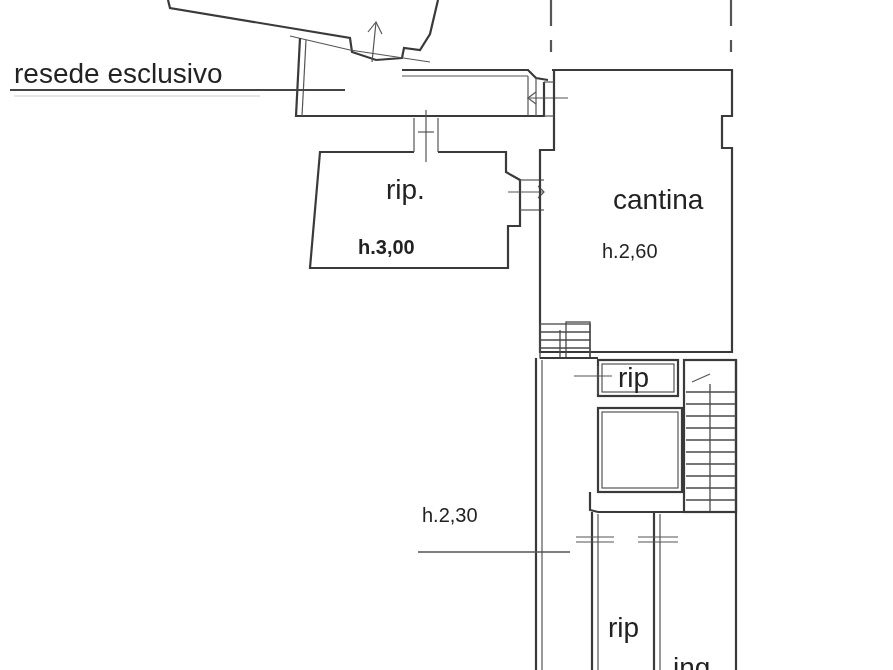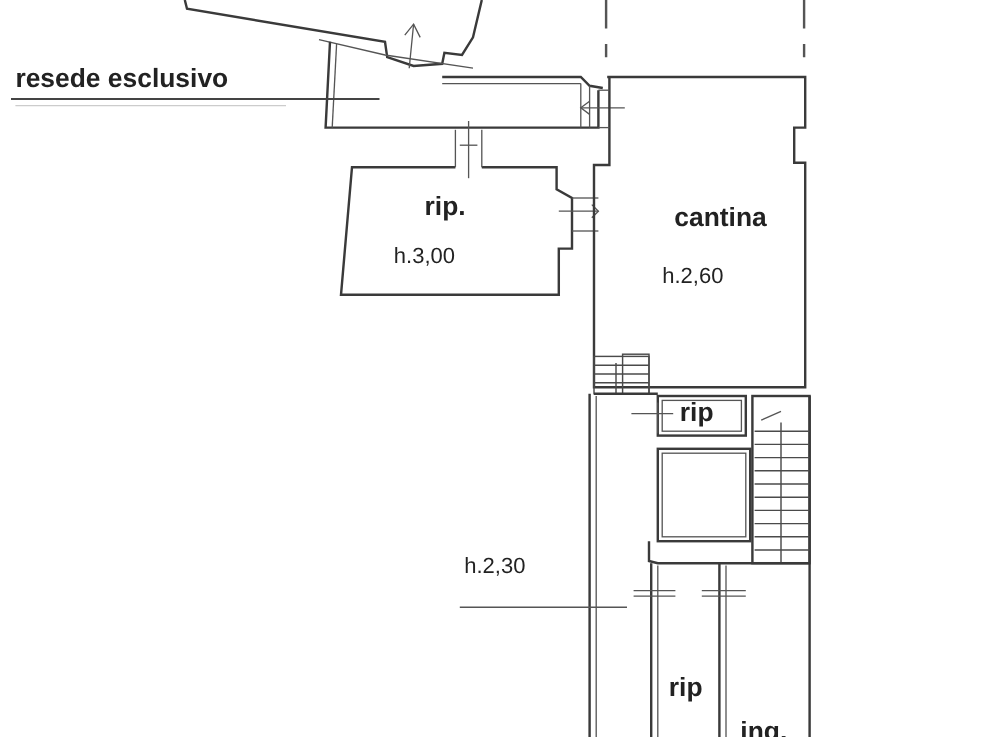--- a/index.html
+++ b/index.html
@@ -3,21 +3,21 @@
 <meta charset="utf-8">
 <style>
   html, body { margin:0; padding:0; background:#ffffff; }
   body { width:893px; height:670px; overflow:hidden; position:relative; font-family:"Liberation Sans", sans-serif; }
   svg { position:absolute; left:0; top:0; }
   .wall { fill:none; stroke:#3a3a3a; stroke-width:2.2; }
   .thin { fill:none; stroke:#555; stroke-width:1.2; }
   .dash { fill:none; stroke:#555; stroke-width:2.2; stroke-dasharray:26 14; }
   .step { fill:none; stroke:#4a4a4a; stroke-width:1.3; }
   .lbl { position:absolute; color:#222; white-space:nowrap; }
-  .big { font-size:24px;font-weight:bold; }
+  .big { font-size:28px; }
   .med { font-size:20px; }
 </style>
 </head>
 <body>
 
 <svg width="893" height="670" viewBox="0 0 893 670">
 
   <g>
     <polyline class="wall" points="168,0 170,8 350,38 352,52 376,60 402,58 404,48 420,50 430,34 438,0"></polyline>
     <polyline class="thin" points="290,36 350,50 430,62"></polyline>
@@ -116,19 +116,19 @@
     <line class="thin" x1="576" y1="542" x2="614" y2="542"></line>
     <line class="thin" x1="638" y1="537" x2="678" y2="537"></line>
     <line class="thin" x1="638" y1="542" x2="678" y2="542"></line>
   </g>
 
   <line x1="418" y1="552" x2="570" y2="552" stroke="#555" stroke-width="1.5"></line>
 </svg>
 
 <div class="lbl big" style="left:14px;top:58px;">resede esclusivo</div>
 <div class="lbl big" style="left:386px;top:174px;">rip.</div>
-<div class="lbl med" style="left:358px;top:222px;">h.3,00</div>
+<div class="lbl med" style="left:358px;top:236px;font-weight:bold;">h.3,00</div>
 <div class="lbl big" style="left:613px;top:184px;">cantina</div>
 <div class="lbl med" style="left:602px;top:240px;">h.2,60</div>
 <div class="lbl big" style="left:618px;top:362px;">rip</div>
 <div class="lbl med" style="left:422px;top:504px;">h.2,30</div>
 <div class="lbl big" style="left:608px;top:612px;">rip</div>
 <div class="lbl big" style="left:673px;top:612px;margin-top:40px;">ing.</div>
 
 </body></html>

